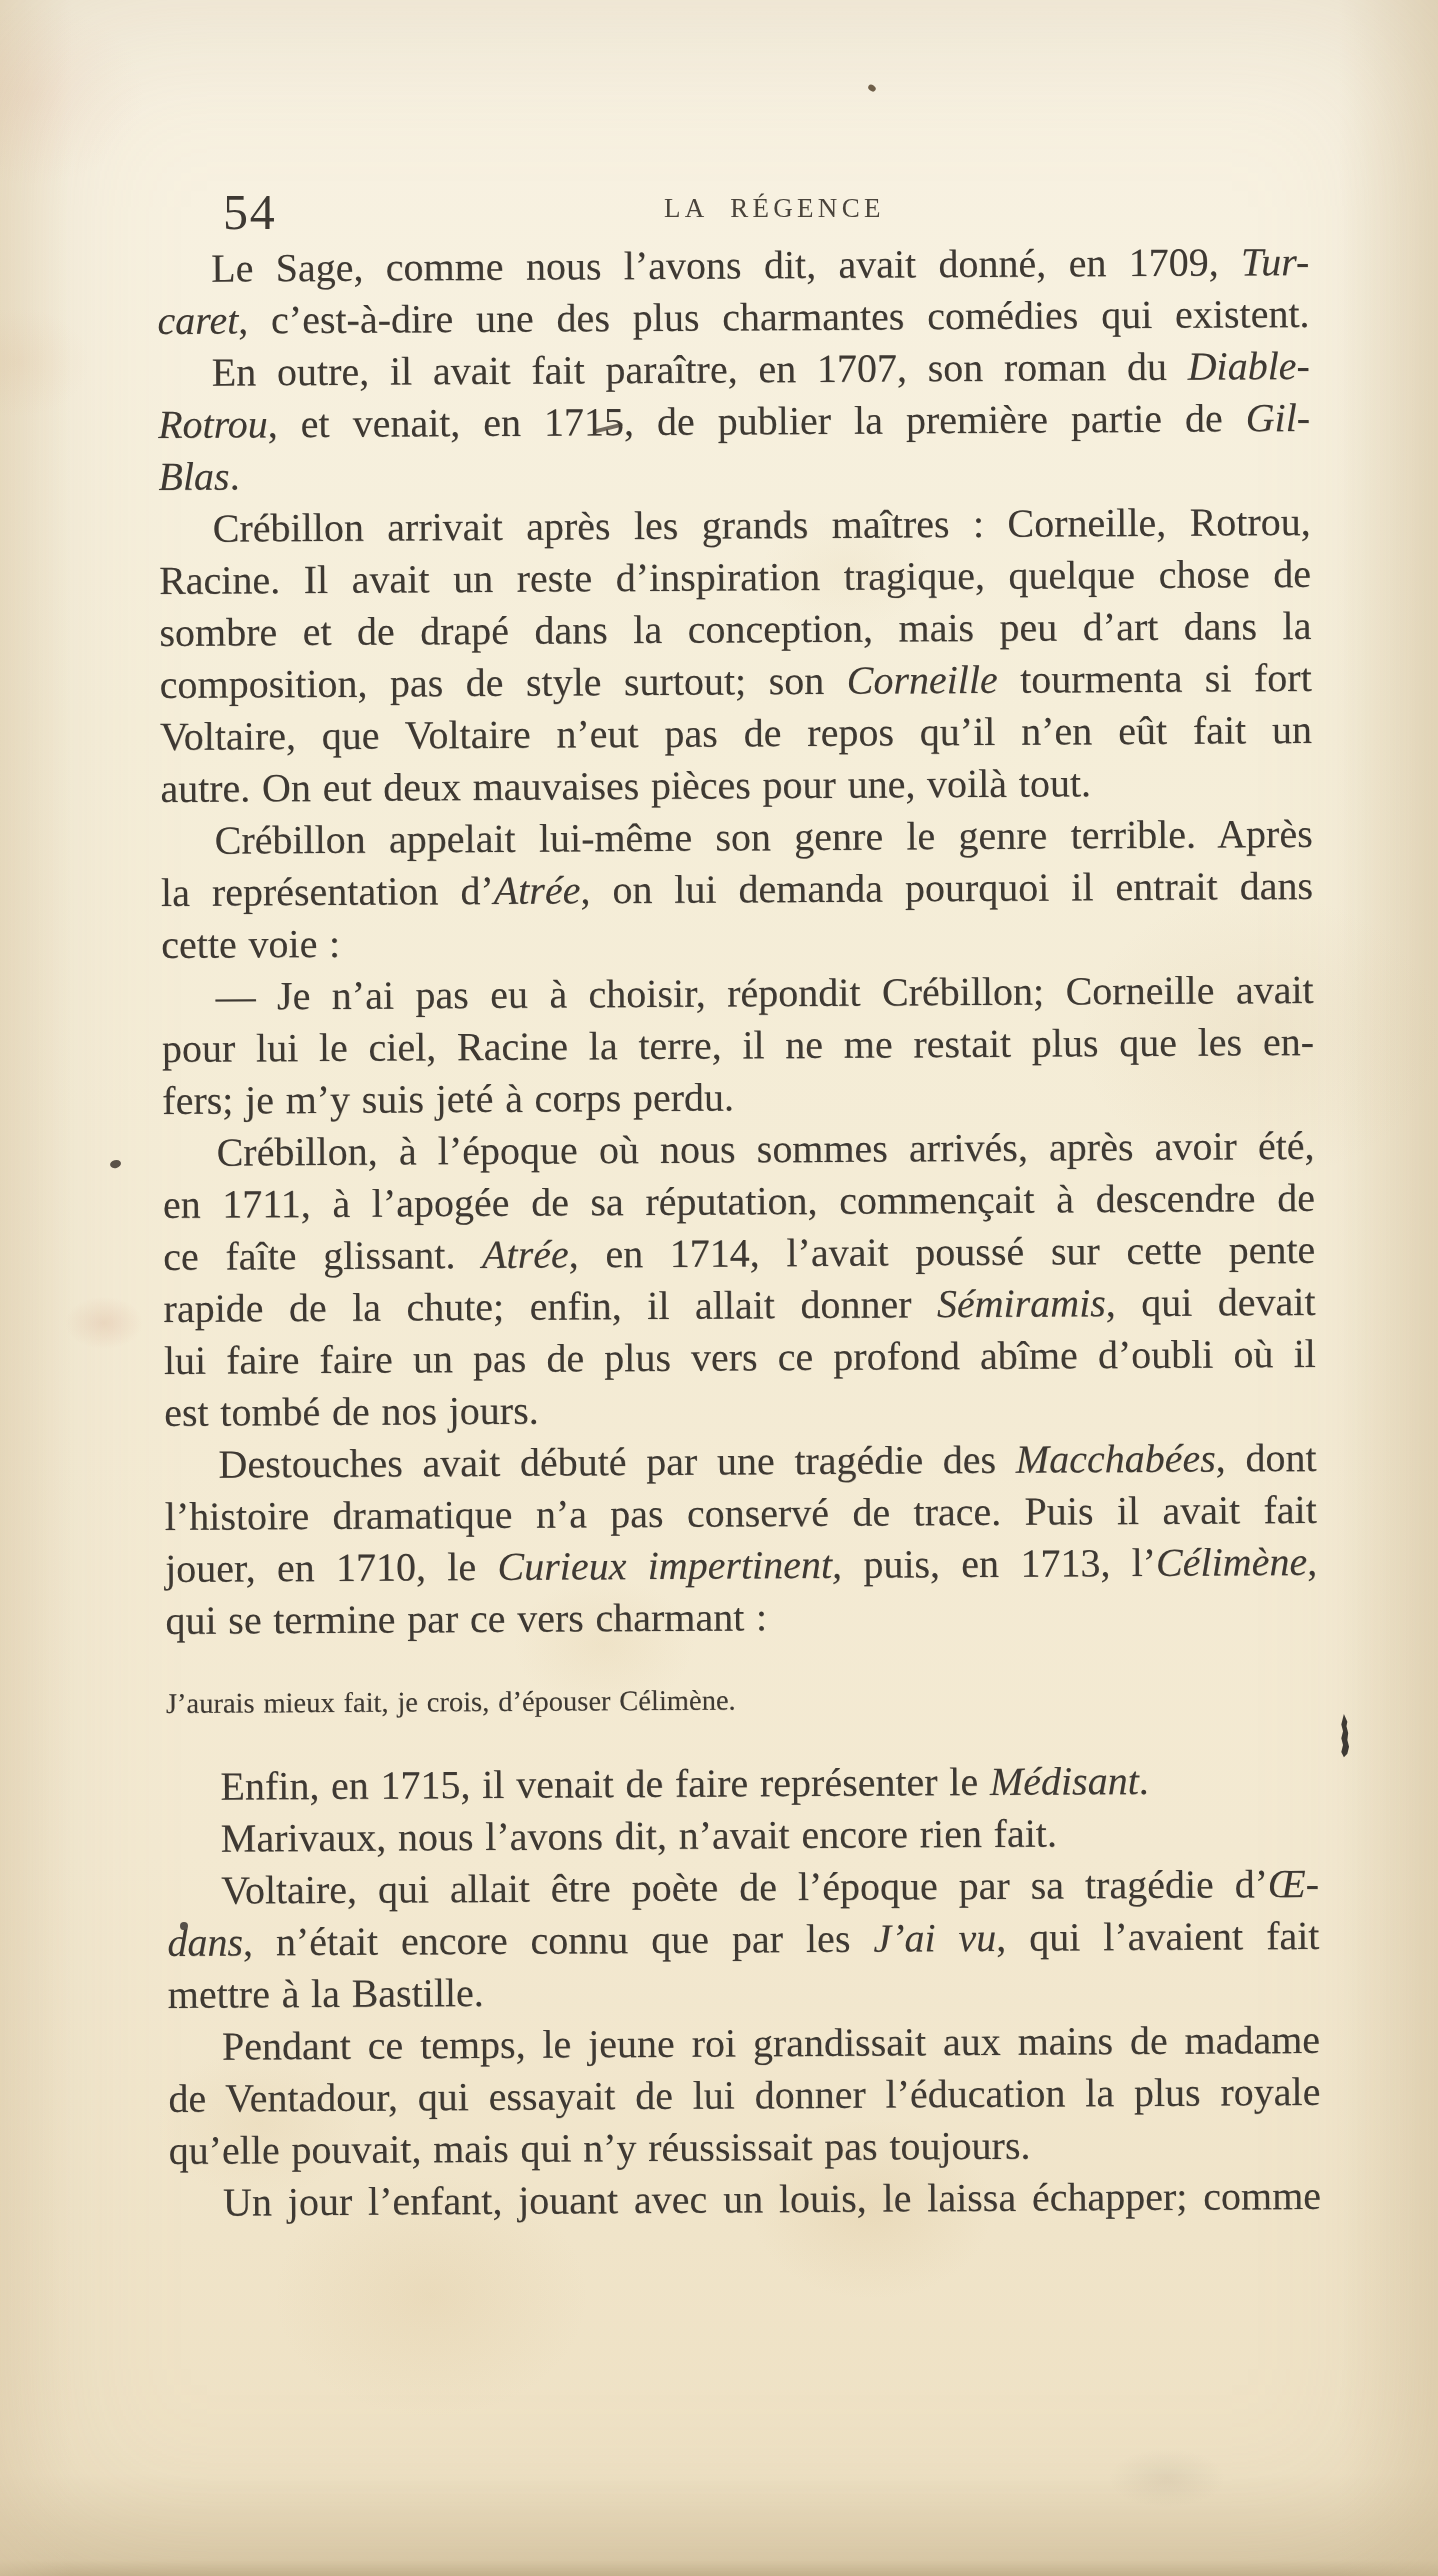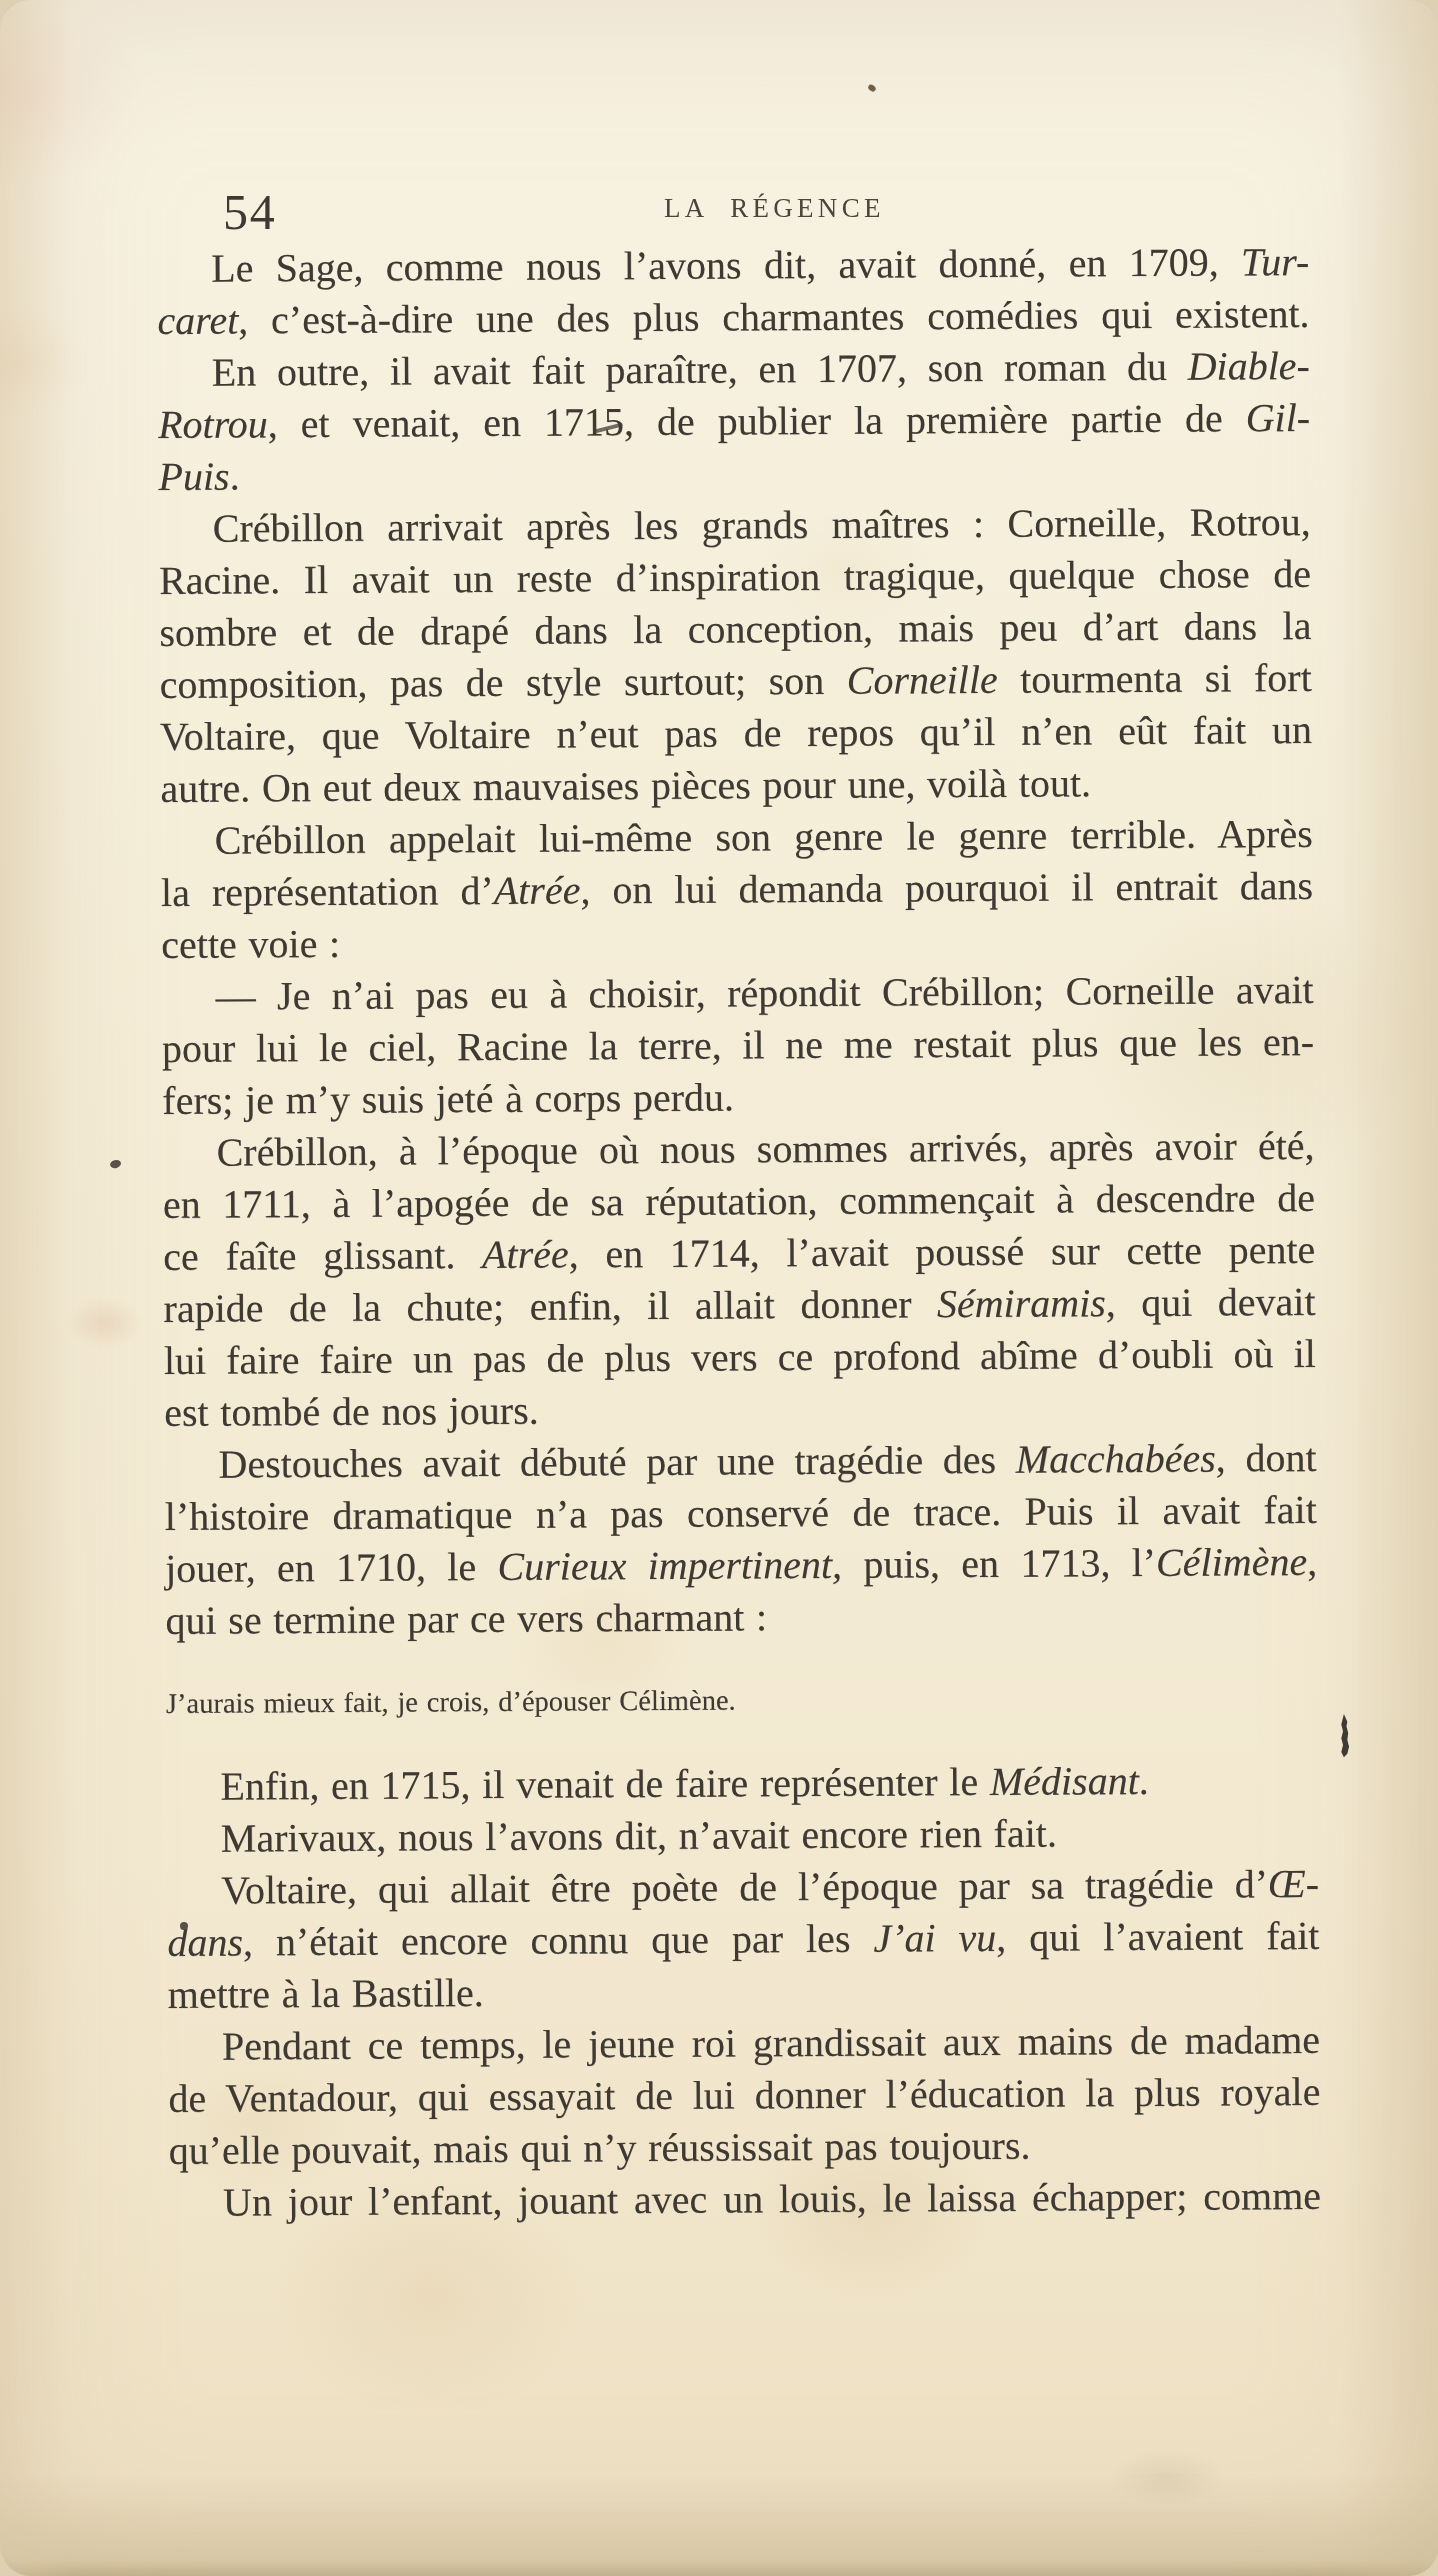--- a/index.html
+++ b/index.html
@@ -19,21 +19,20 @@
       radial-gradient(52px 35px   at 104px 1323px, rgba(200,130,105,0.18), rgba(200,130,105,0) 75%),
       radial-gradient(224px 173px at 431px 2296px, rgba(198,165,110,0.14), rgba(198,165,110,0) 70%),
       radial-gradient(173px 129px at 872px 2209px, rgba(198,165,110,0.16), rgba(198,165,110,0) 70%),
       radial-gradient(129px 95px at 604px 1644px, rgba(205,175,120,0.12), rgba(205,175,120,0) 70%),
       radial-gradient(259px 207px at 1260px 1036px, rgba(190,160,110,0.10), rgba(190,160,110,0) 70%),
       radial-gradient(78px 39px   at 1167px 2478px, rgba(110,100,85,0.10),  rgba(110,100,85,0) 75%),
       radial-gradient(147px 104px at 259px 2123px, rgba(205,175,120,0.12), rgba(205,175,120,0) 70%),
       radial-gradient(121px 86px at 846px 570px,  rgba(210,185,135,0.10), rgba(210,185,135,0) 70%),
       linear-gradient(90deg, rgba(228,210,178,0.45) 0%, rgba(228,210,178,0) 5%, rgba(228,210,178,0) 93%, rgba(215,196,160,0.45) 100%),
       linear-gradient(180deg, #f8f2e3 0%, #f5eed9 28%, #f3e9d1 72%, #eee1c4 96%, #dcccab 99.4%, #c4b28e 100%);
-    border-radius: 31px;
   }
   .vignette {
     position: absolute; inset: 0;
     box-shadow: inset 0 0 173px rgba(185,165,130,0.30);
     pointer-events: none;
   }
   .page-header { position: absolute; top: 0; left: 0; width: 100%; height: 242px; }
   .page-number {
     position: absolute; left: 223px; top: 183px;
     font-size: 50px; color: var(--ink, #3e3933);
@@ -85,21 +84,21 @@
   </div>
 
   <div class="body-text" id="body-text">
       <div class="para">
         <div class="line full"><span class="ind"></span><span>Le Sage, comme nous l’avons dit, avait donné, en 1709, </span><i>Tur-</i></div>
         <div class="line full"><i>caret</i><span>, c’est-à-dire une des plus charmantes comédies qui existent.</span></div>
       </div>
       <div class="para">
         <div class="line full"><span class="ind"></span><span>En outre, il avait fait paraître, en 1707, son roman du </span><i>Diable-</i></div>
         <div class="line full"><i>Rotrou</i><span>, et venait, en 1715, de publier la première partie de </span><i>Gil-</i></div>
-        <div class="line"><i>Puis</i><span>.</span></div>
+        <div class="line"><i>Blas</i><span>.</span></div>
       </div>
       <div class="para">
         <div class="line full"><span class="ind"></span><span>Crébillon arrivait après les grands maîtres : Corneille, Rotrou,</span></div>
         <div class="line full"><span>Racine. Il avait un reste d’inspiration tragique, quelque chose de</span></div>
         <div class="line full"><span>sombre et de drapé dans la conception, mais peu d’art dans la</span></div>
         <div class="line full"><span>composition, pas de style surtout; son </span><i>Corneille</i><span> tourmenta si fort</span></div>
         <div class="line full"><span>Voltaire, que Voltaire n’eut pas de repos qu’il n’en eût fait un</span></div>
         <div class="line"><span>autre. On eut deux mauvaises pièces pour une, voilà tout.</span></div>
       </div>
       <div class="para">

